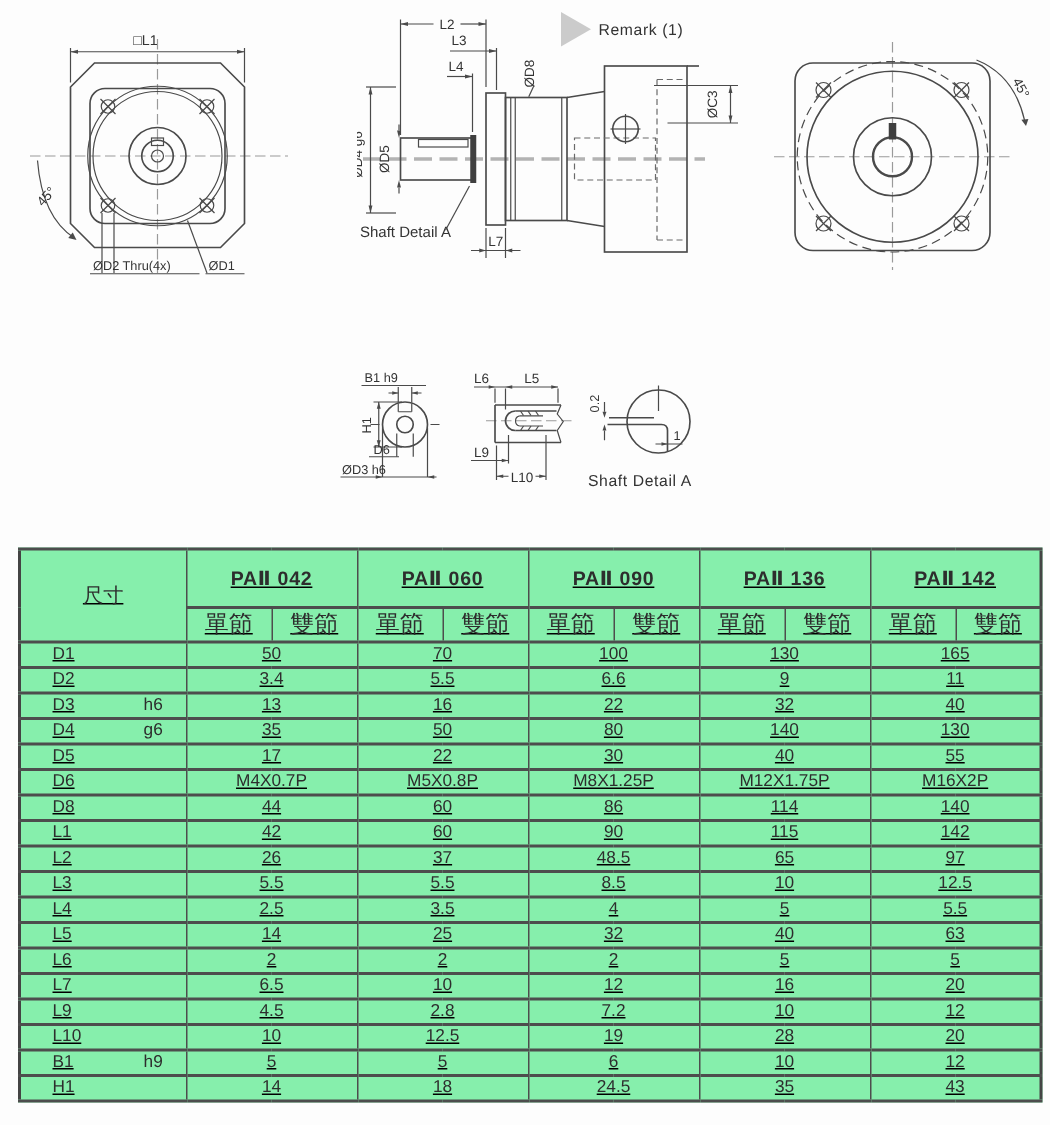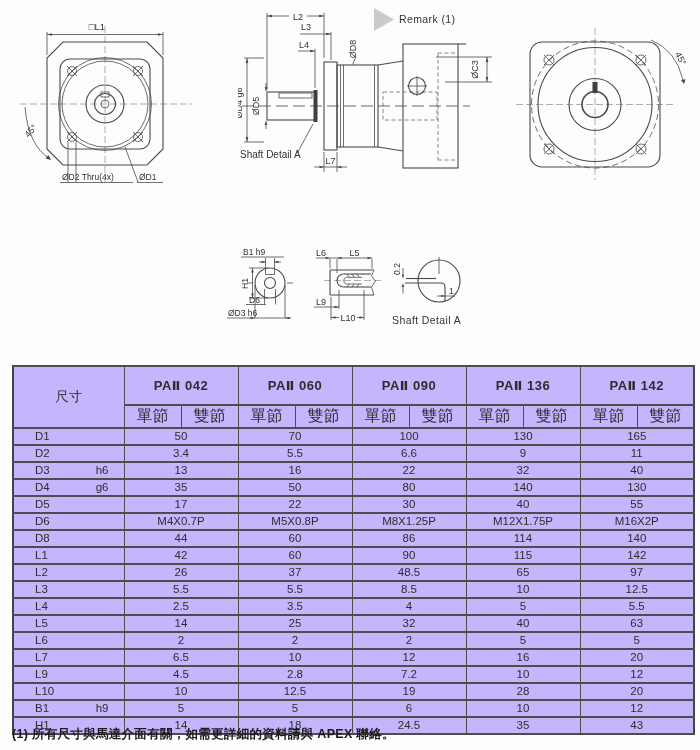--- a/index.html
+++ b/index.html
@@ -10,21 +10,21 @@
   svg .ln2 { stroke:#4a4a4a; stroke-width:0.8; fill:none; }
   svg .bold{ stroke:#4a4a4a; stroke-width:1.6; fill:none; }
   svg .cl  { stroke:#9a9a9a; stroke-width:0.8; stroke-dasharray:7,3; fill:none; }
   svg .clh { stroke:#b3b3b3; stroke-width:2.2; stroke-dasharray:12,5; fill:none; }
   svg .hid { stroke:#6a6a6a; stroke-width:0.8; stroke-dasharray:4,2.5; fill:none; }
   svg .arr { fill:#4a4a4a; stroke:none; }
   svg .fil { fill:#3f3f3f; stroke:none; }
   svg text { fill:#333; font-family:"Liberation Sans","DejaVu Sans",sans-serif; }
   .t85 { font-size:8.5px; } .t9 { font-size:9px; } .t95 { font-size:9.5px; }
   .t10 { font-size:10px; } .t105 { font-size:10.5px; letter-spacing:.4px; }
-  table { border-collapse:collapse; position:absolute; left:12px; top:365px; width:681px; table-layout:fixed; background:#c4b5fd; border:2px solid #444; }
+  table { border-collapse:collapse; position:absolute; left:12px; top:365px; width:681px; table-layout:fixed; background:#86efac; border:2px solid #444;text-decoration:underline; }
   th,td { border:1px solid #4d4d4d; border-top-width:2px; border-bottom-width:2px; text-align:center; vertical-align:middle; color:#2d2d2d; white-space:nowrap; overflow:hidden; }
   .dim-h   { font-size:13.5px; font-weight:normal; }
   .model-h { font-size:13px; font-weight:bold; height:39px; letter-spacing:.5px; }
   .stage-h { font-size:16px; font-weight:normal; height:16px; }
   td { font-size:11.5px; height:15.5px; line-height:15px; }
   .dim-cell { text-align:left;margin-left:48px; }
   .dim-cell .nm  { padding-left:21px; }
   .dim-cell .tol { float:right; padding-right:15px; }
   .footnote { position:absolute; left:12px; top:726px; font-size:12.5px; font-weight:bold; color:#1b1b1b; letter-spacing:.3px; }
 </style>
@@ -472,14 +472,13 @@
       <td class="dim-cell"><span class="nm">H1</span><span class="tol"></span></td>
       <td colspan="2">14</td>
       <td colspan="2">18</td>
       <td colspan="2">24.5</td>
       <td colspan="2">35</td>
       <td colspan="2">43</td>
     </tr>
   </tbody>
   </table>
 
-  <div class="footnote">(1) 所有尺寸與馬達介面有關，如需更詳細的資料請與 APEX 聯絡。</div>
 </div>
 
 </body></html>

